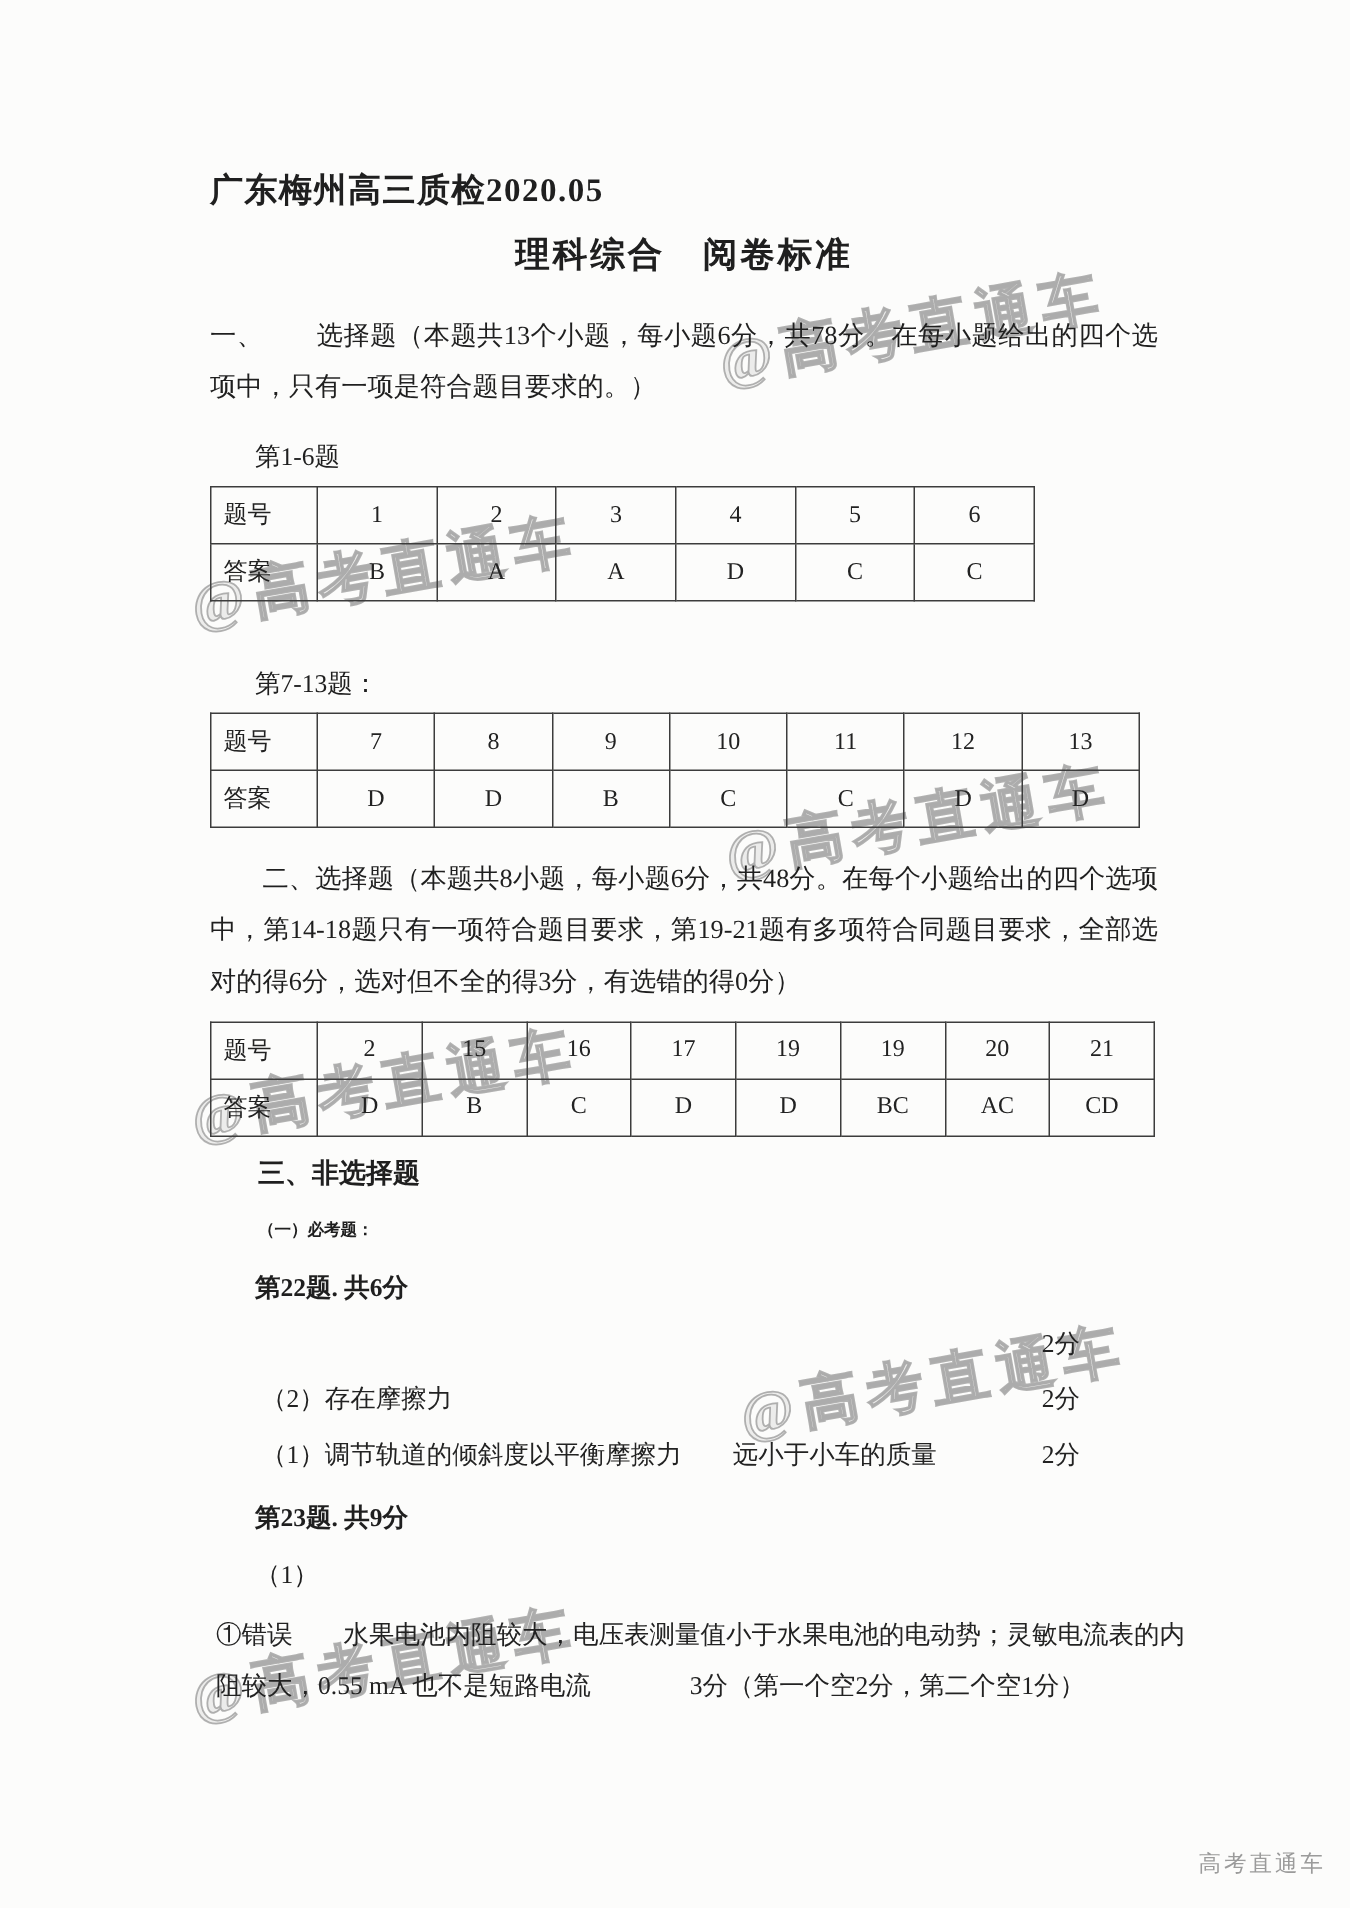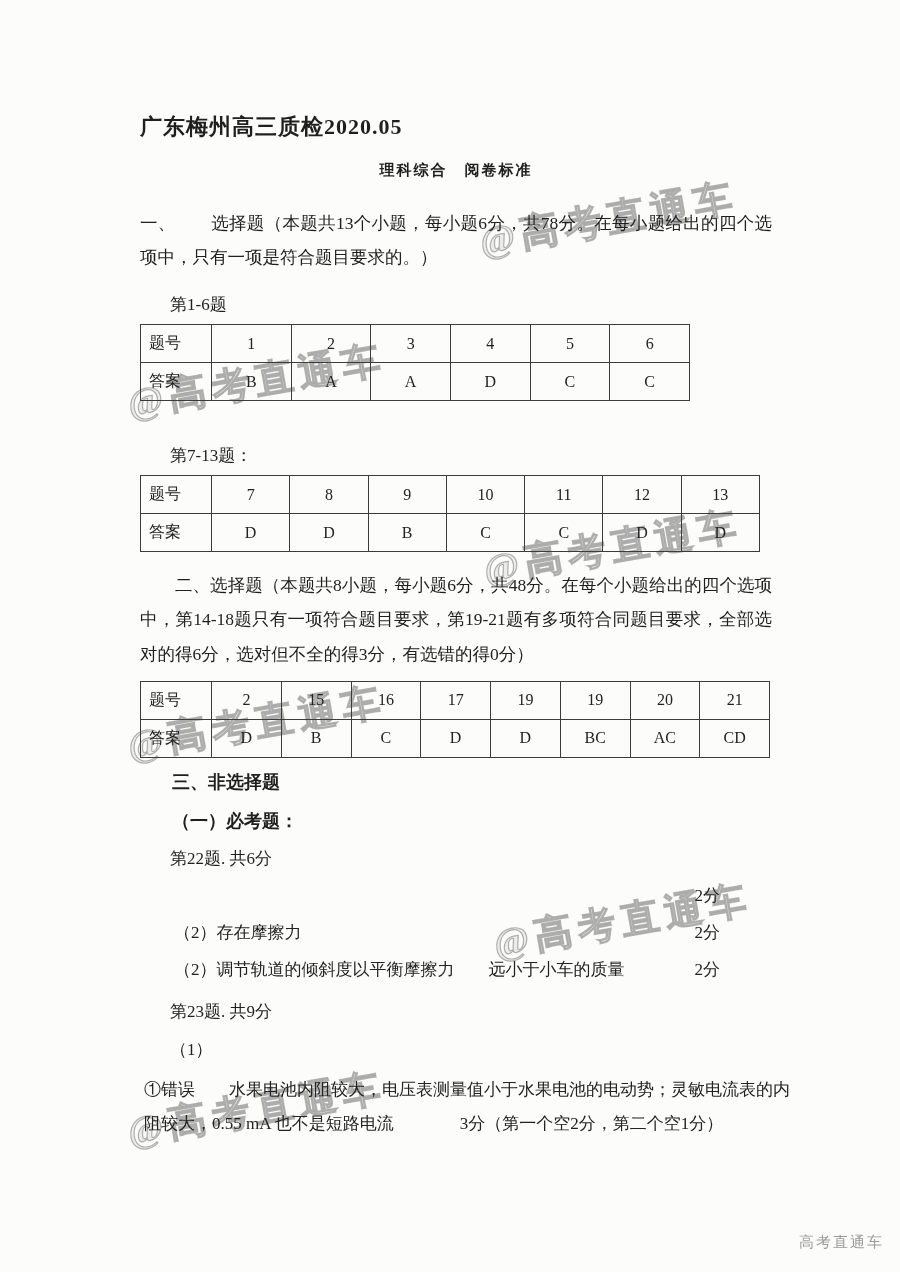--- a/index.html
+++ b/index.html
@@ -8,42 +8,42 @@
     width:900px;height:1272px;
     margin:0 auto;
     background:#fcfcfb;
     font-family:"Liberation Serif","DejaVu Serif",serif;
     color:#1f1f1f;
     overflow:hidden;
   }
   .content{position:absolute;left:140px;top:112px;width:632px;}
 
   .title{font-size:22px;font-weight:bold;letter-spacing:1px;line-height:30px;}
-  .subtitle{text-align:center;font-size:15px;font-weight:bold;letter-spacing:2px;margin-top:12px;line-height:32px;}
+  .subtitle{text-align:center;font-size:23px;font-weight:bold;letter-spacing:2px;margin-top:12px;line-height:32px;}
 
   .para{font-size:17.5px;line-height:1.95;margin:0;color:#1f1f1f;text-align:justify;}
   .intro1{margin-top:20px;}
   .intro2{margin-top:16px;text-indent:2em;}
 
   .tbl-label{font-size:17px;margin-top:18px;padding-left:30px;line-height:26px;}
 
   .anstable{border-collapse:collapse;table-layout:fixed;margin-top:6px;background:transparent;}
   .anstable td{
     border:1px solid #3c3c3c;text-align:center;
     font-size:16px;height:37px;color:#222;padding:0;
     font-family:"Liberation Serif","DejaVu Serif",serif;
   }
   .anstable td.lbl{text-align:left;padding-left:8px;}
   .t1{width:550px;} .t1 td.lbl{width:62px;}
   .t2{width:620px;} .t2 td.lbl{width:62px;}
   .t3{width:630px;} .t3 td.lbl{width:62px;}
 
   .h-sec{font-size:18px;font-weight:bold;margin-top:10px;padding-left:32px;line-height:28px;}
-  .h-sub{font-size:18px;font-weight:bold;margin-top:12px;padding-left:32px;line-height:26px;}
-  .h-q{font-size:17px;font-weight:normal;margin-top:12px;padding-left:30px;line-height:26px;}
+  .h-sub{font-size:11px;font-weight:bold;margin-top:12px;padding-left:32px;line-height:26px;font-family:Liberation Mono, monospace;}
+  .h-q{font-size:17px;font-weight:bold;margin-top:12px;padding-left:30px;line-height:26px;}
 
   .score-item{display:flex;margin:10px 0 0 34px;padding-right:52px;font-size:17px;line-height:27px;color:#222;}
   .score-item .score{margin-left:auto;white-space:nowrap;}
 
   .part-label{font-size:17px;margin-top:12px;padding-left:30px;line-height:26px;}
 
   .q23-answer{margin:10px 0 0 4px;font-size:17px;line-height:2.05;color:#222;}
   .q23-answer .ansline{white-space:nowrap;}
   .q23-answer .score-inline{margin-left:66px;white-space:nowrap;}
 
@@ -175,21 +175,21 @@
     <div class="h-q">第22题. 共6分</div>
 
     <div class="score-item">
       <span class="score">2分</span>
     </div>
     <div class="score-item">
       <span class="txt">（2）存在摩擦力</span>
       <span class="score">2分</span>
     </div>
     <div class="score-item">
-      <span class="txt">（2）调节轨道的倾斜度以平衡摩擦力　　远小于小车的质量</span>
+      <span class="txt">（1）调节轨道的倾斜度以平衡摩擦力　　远小于小车的质量</span>
       <span class="score">2分</span>
     </div>
 
     <div class="h-q" style="margin-top:16px;">第23题. 共9分</div>
     <div class="part-label">（1）</div>
 
     <p class="q23-answer">
       <span class="ansline">①错误　　水果电池内阻较大，电压表测量值小于水果电池的电动势；灵敏电流表的内</span><br>
       <span class="ansline">阻较大，0.55 mA 也不是短路电流</span><span class="score-inline">3分（第一个空2分，第二个空1分）</span>
     </p>

